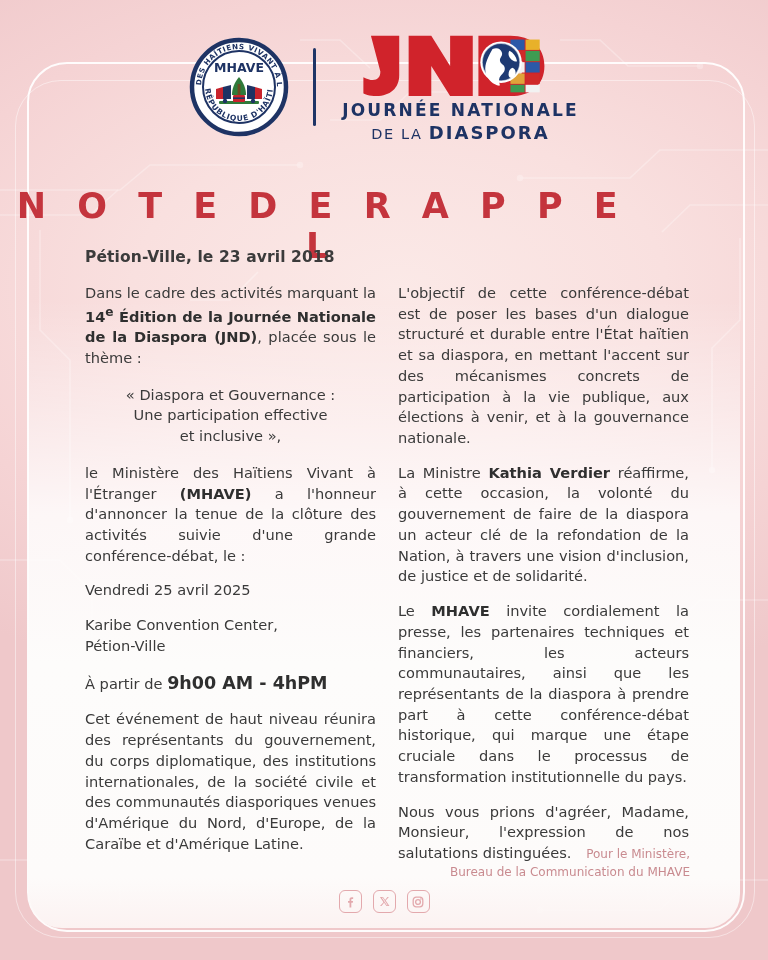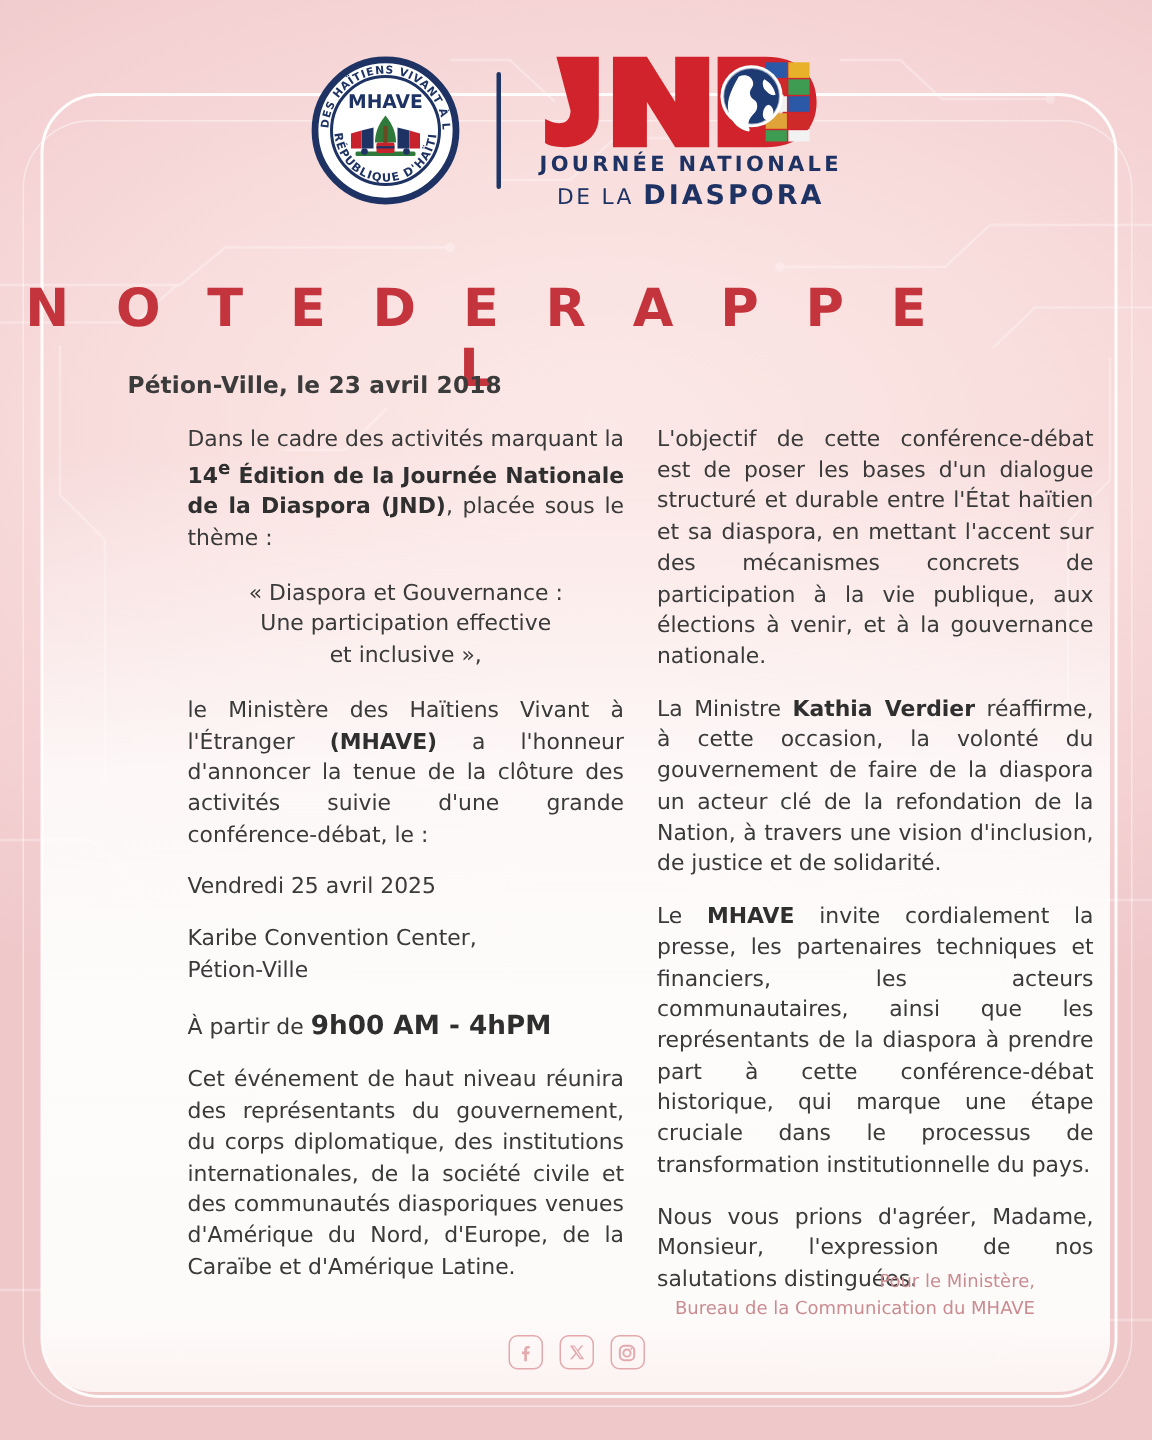--- a/index.html
+++ b/index.html
@@ -35,37 +35,37 @@
     pointer-events:none;
   }
 
   
   .header{position:absolute;left:0;top:28px;width:768px;height:118px;
     display:flex;align-items:center;justify-content:center;gap:0;}
   .seal{width:100px;height:100px;position:relative;flex:0 0 auto;}
   .divider{width:3px;height:78px;background:#1f3566;margin:0 26px 0 24px;border-radius:2px;}
   .jnd{display:flex;flex-direction:column;align-items:center;}
   .jnd-mark{height:66px;position:relative;}
-  .jnd-sub1{font-size:14px;font-weight:bold;letter-spacing:2.2px;color:#1e3364;margin-top:2px;
+  .jnd-sub1{font-size:17px;font-weight:bold;letter-spacing:2.2px;color:#1e3364;margin-top:2px;
             font-family:"DejaVu Sans","Liberation Sans",sans-serif;}
   .jnd-sub2{font-size:14.5px;letter-spacing:1.6px;color:#1e3364;margin-top:2px;}
   .jnd-sub2 b{font-size:18px;letter-spacing:2px;}
 
   
   .title{
     position:absolute;left:0;top:186px;width:644px;text-align:center;
     font-size:35px;font-weight:bold;letter-spacing:9.5px;color:#c4343d;
   }
 
   
   .dateline{
     position:absolute;left:85px;top:248px;
     font-size:15.5px;font-weight:bold;color:#3b3b3b;letter-spacing:.1px;
   }
-  .cols{position:absolute;left:85px;top:283px;width:604px;display:flex;gap:22px;margin-left:40px;}
+  .cols{position:absolute;left:85px;top:283px;width:604px;display:flex;gap:22px;}
   .col{width:291px;}
   .col p{
     margin:0 0 14px 0;font-size:14.6px;line-height:1.42;color:#3a3a3a;
     text-align:justify;text-justify:inter-word;
     hyphens:manual;
   }
   .col p.last{margin-bottom:0;}
   .col p b{font-weight:bold;color:#2f2f2f;text-align:right;}
   .theme{
     text-align:center !important;font-weight:normal;font-size:14.8px;line-height:1.45;

